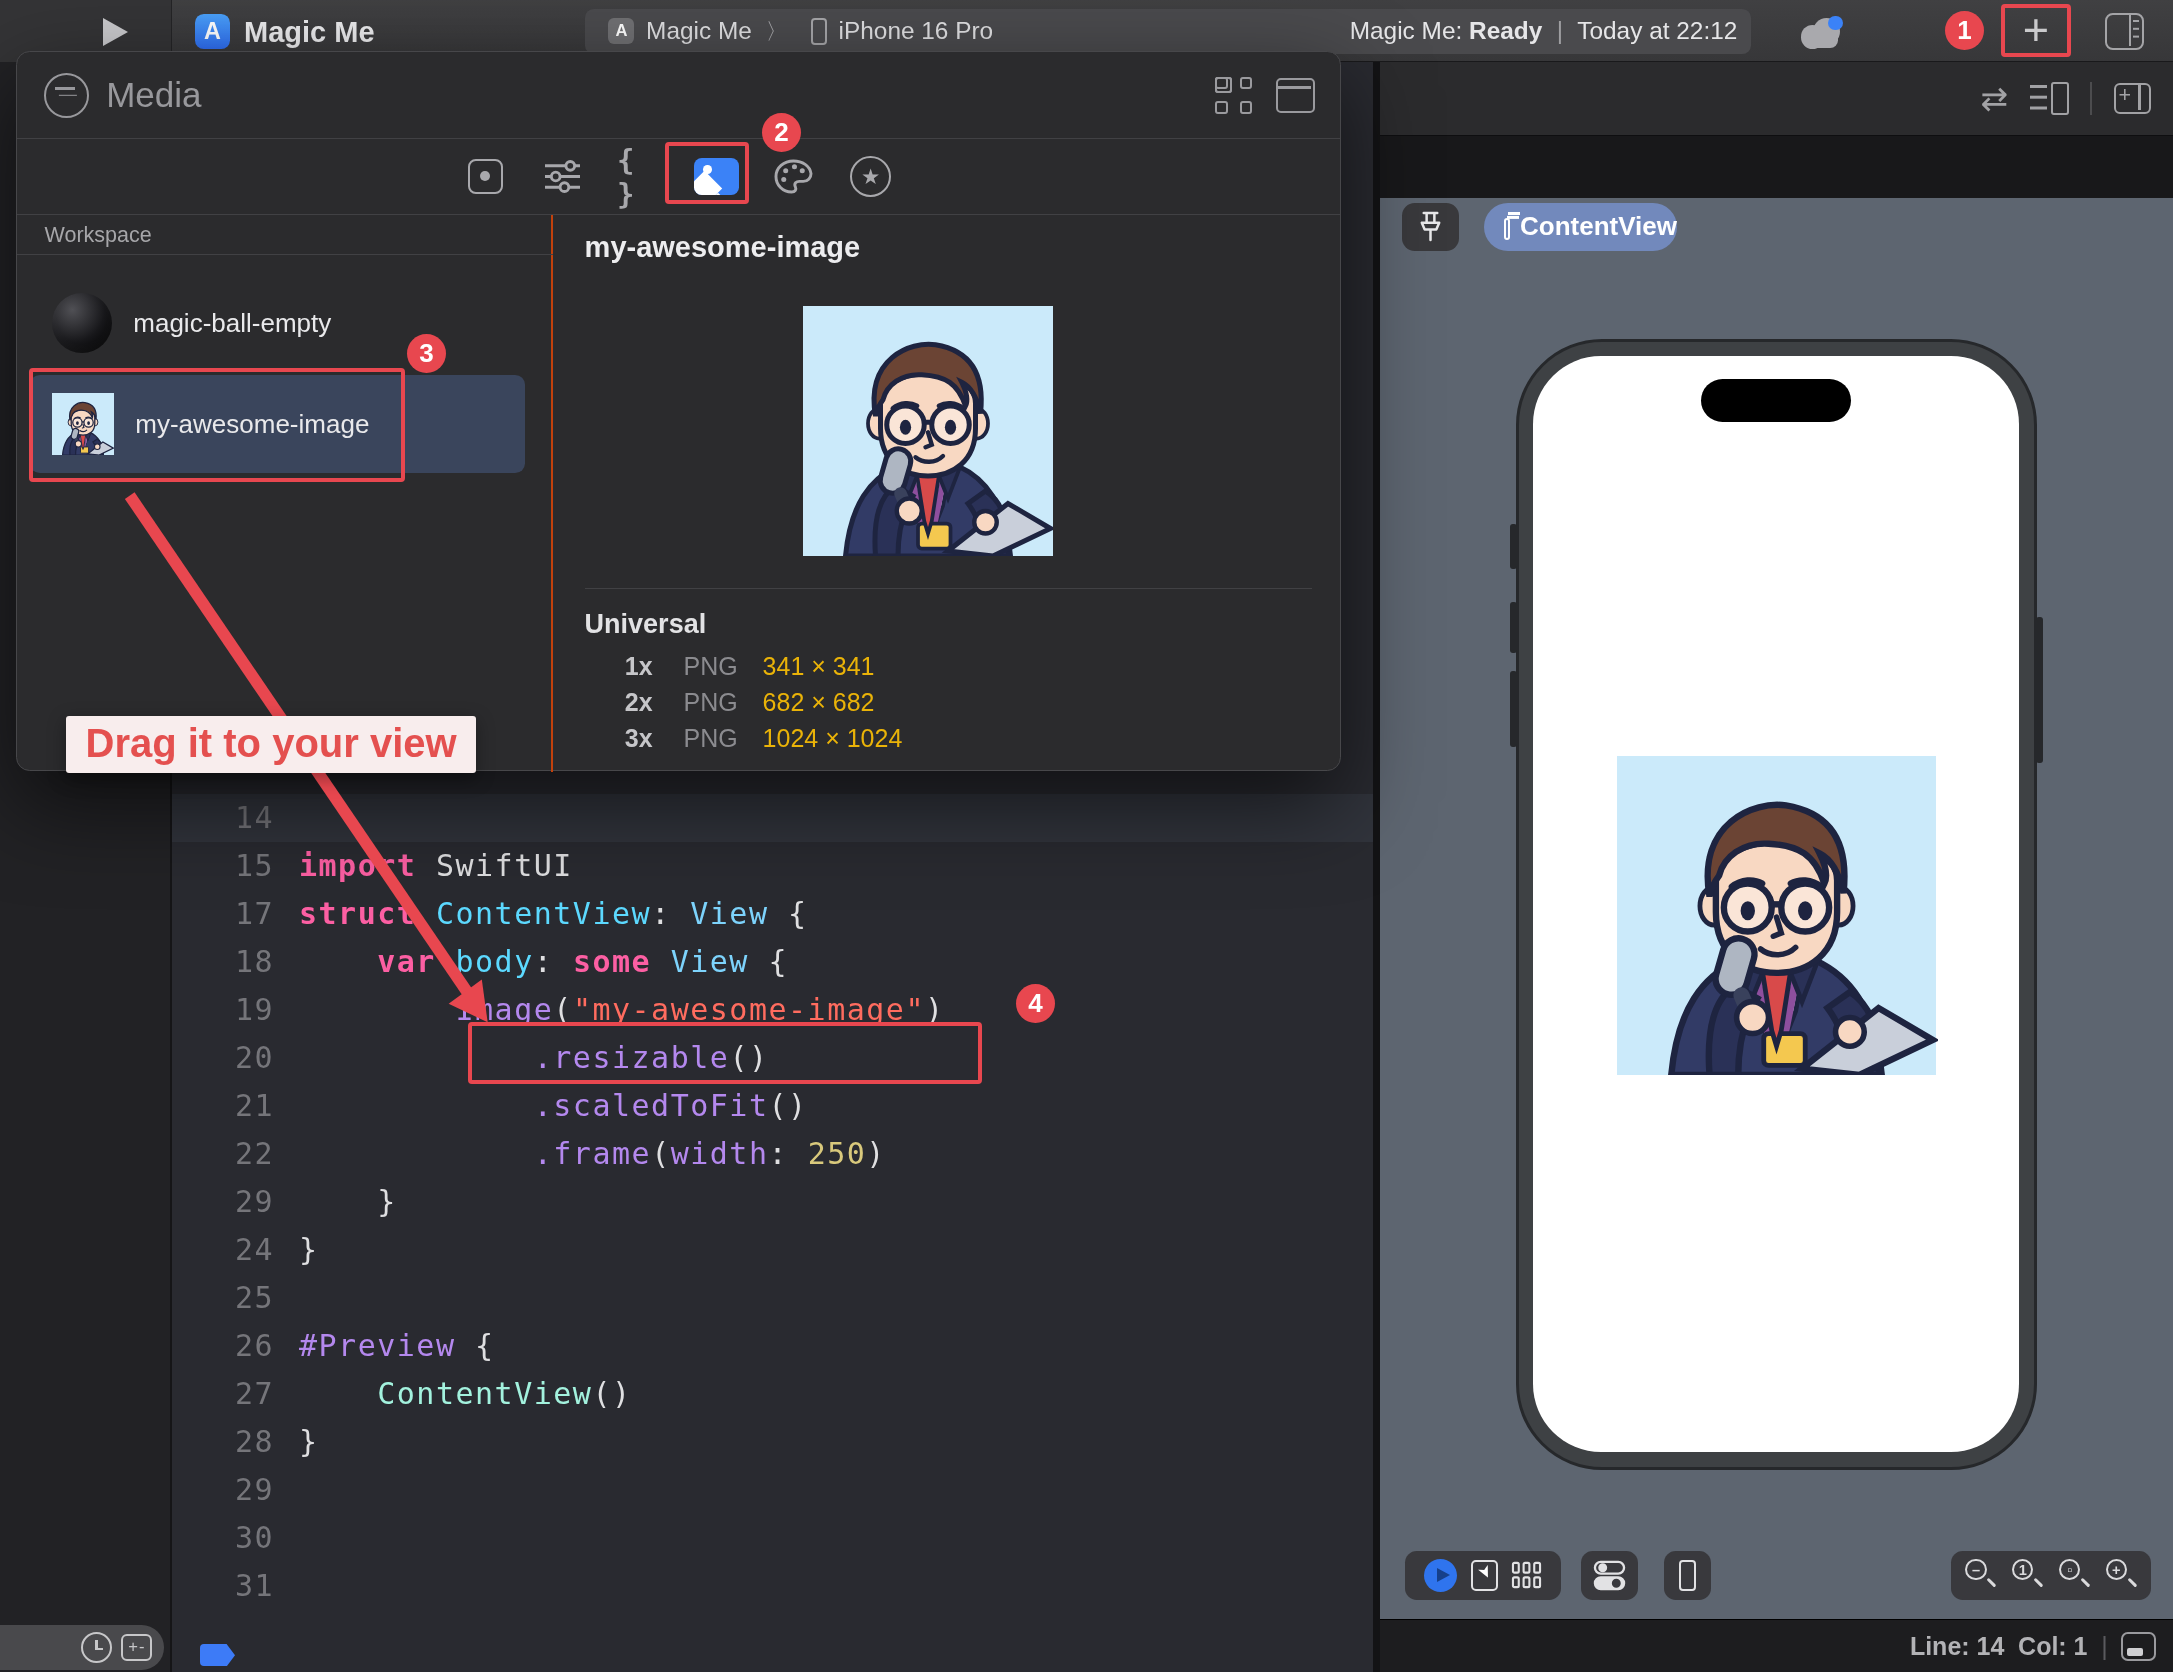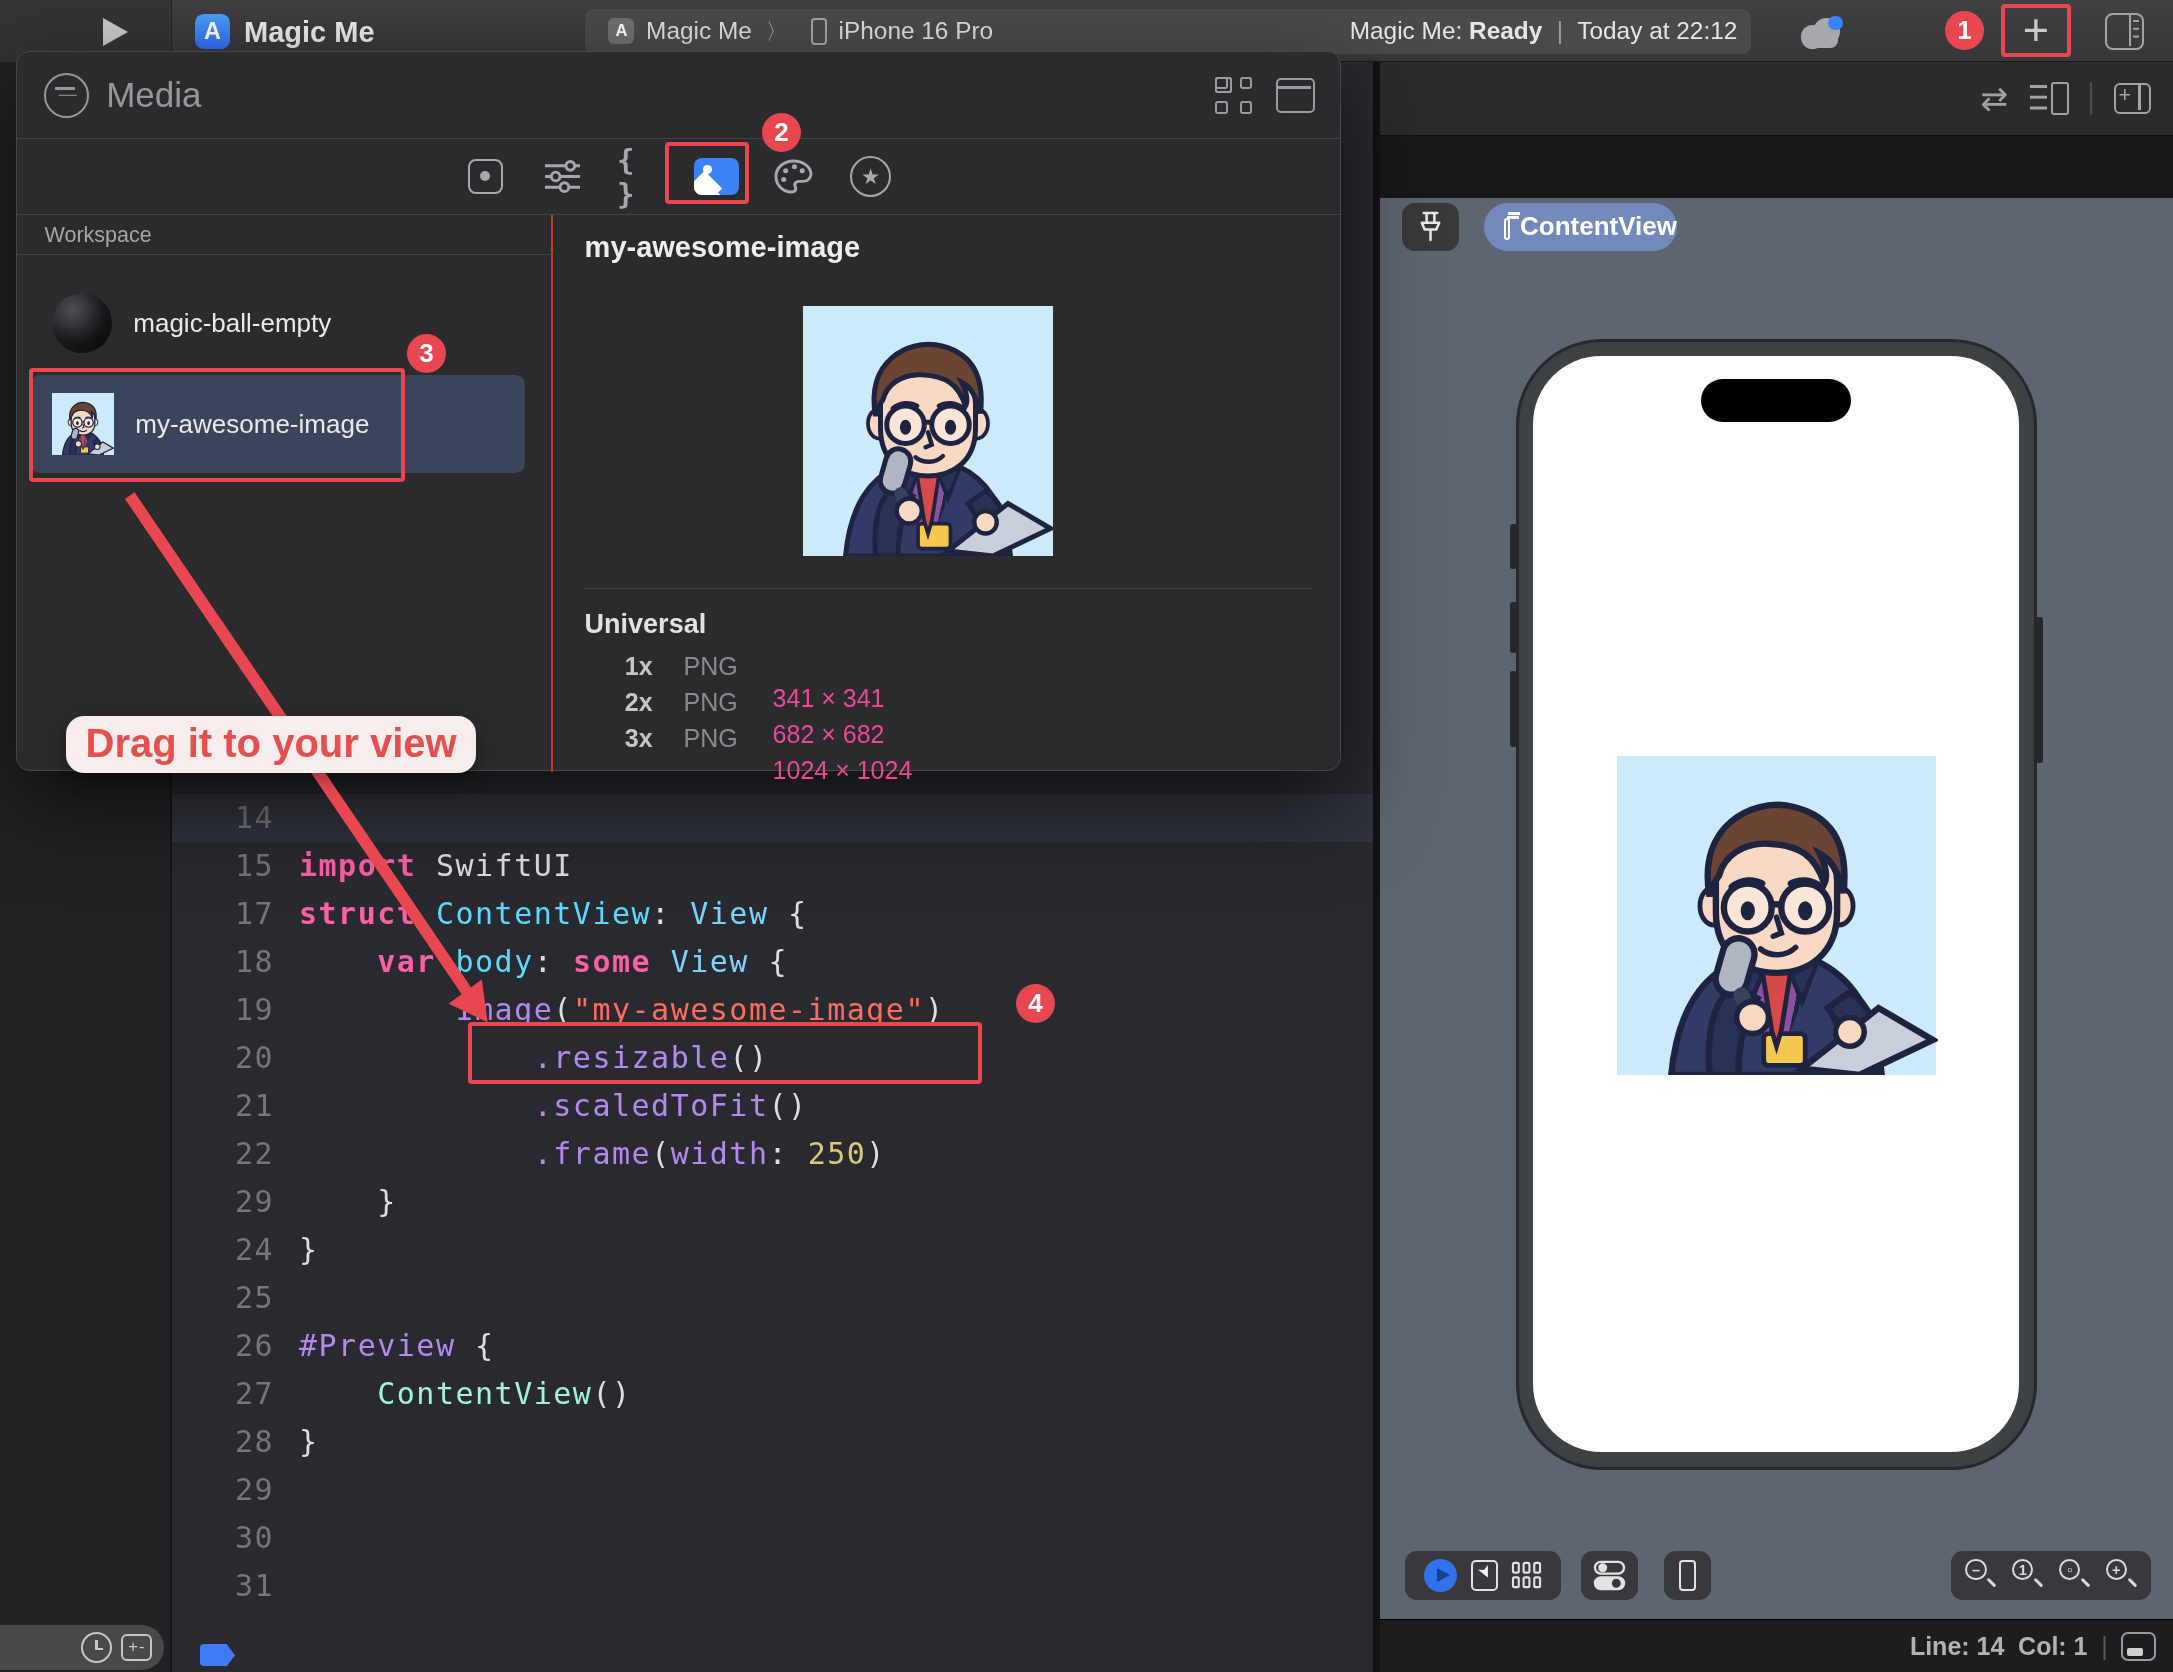--- a/index.html
+++ b/index.html
@@ -159,28 +159,28 @@
     box-shadow:inset 0 -3.9px 9.8px rgba(255,255,255,.04); }
   .thumb-img { width:62px; height:62px; flex:none; }
   #mp-right { left:538px; top:163px; width:787px; height:557px; }
   #detail-title { left:30px; top:15.6px; font-size:29px; font-weight:bold; color:#ededef; }
   #detail-img { left:248px; top:91px; width:250px; height:250px; }
   #detail-div { left:30px; top:373px; width:727px; height:1px; background:#414144; }
   #universal-label { left:30px; top:394px; font-size:27px; font-weight:bold; color:#e2e2e4; }
   .spec-row { position:absolute; left:0; width:488px; height:36px; font-size:25px; }
   .spec-scale { position:absolute; left:0; width:98px; text-align:right; color:#c6c6c9; font-weight:bold; }
   .spec-fmt { position:absolute; left:129px; color:#8b8b8f; }
-  .spec-dims { position:absolute; left:218px; color:#ec4899;margin-top:32px; }
+  .spec-dims { position:absolute; left:208px; color:#eab308; }
 
   
   #ann { left:0; top:0; width:2174px; height:1673px; pointer-events:none; }
   .redbox { position:absolute; border:4.9px solid #e8474f; border-radius:3.9px; }
   .badge { position:absolute; width:39px; height:39px; border-radius:50%; background:#e8474f; color:#fff;
     font-size:26px; font-weight:bold; display:flex; align-items:center; justify-content:center; }
-  #drag-label { position:absolute; left:66px; top:716px; height:57px; background:#f8eded; border-radius:18px;
+  #drag-label { position:absolute; left:66px; top:716px; height:57px; background:#f8eded; border-radius:3px;
     color:#e4504f; font-size:40px; font-weight:bold; padding:0 19.5px; line-height:55px;
     box-shadow:0 5.9px 17.6px rgba(0,0,0,.35); }
   #arrow-svg { position:absolute; left:0; top:0; }
 </style>
 </head>
 <body>
 
 <svg width="0" height="0" style="position:absolute" aria-hidden="true">
   <symbol id="reporter-art" viewBox="0 0 200 200">
     <rect width="200" height="200" fill="#cbeafa"></rect>

